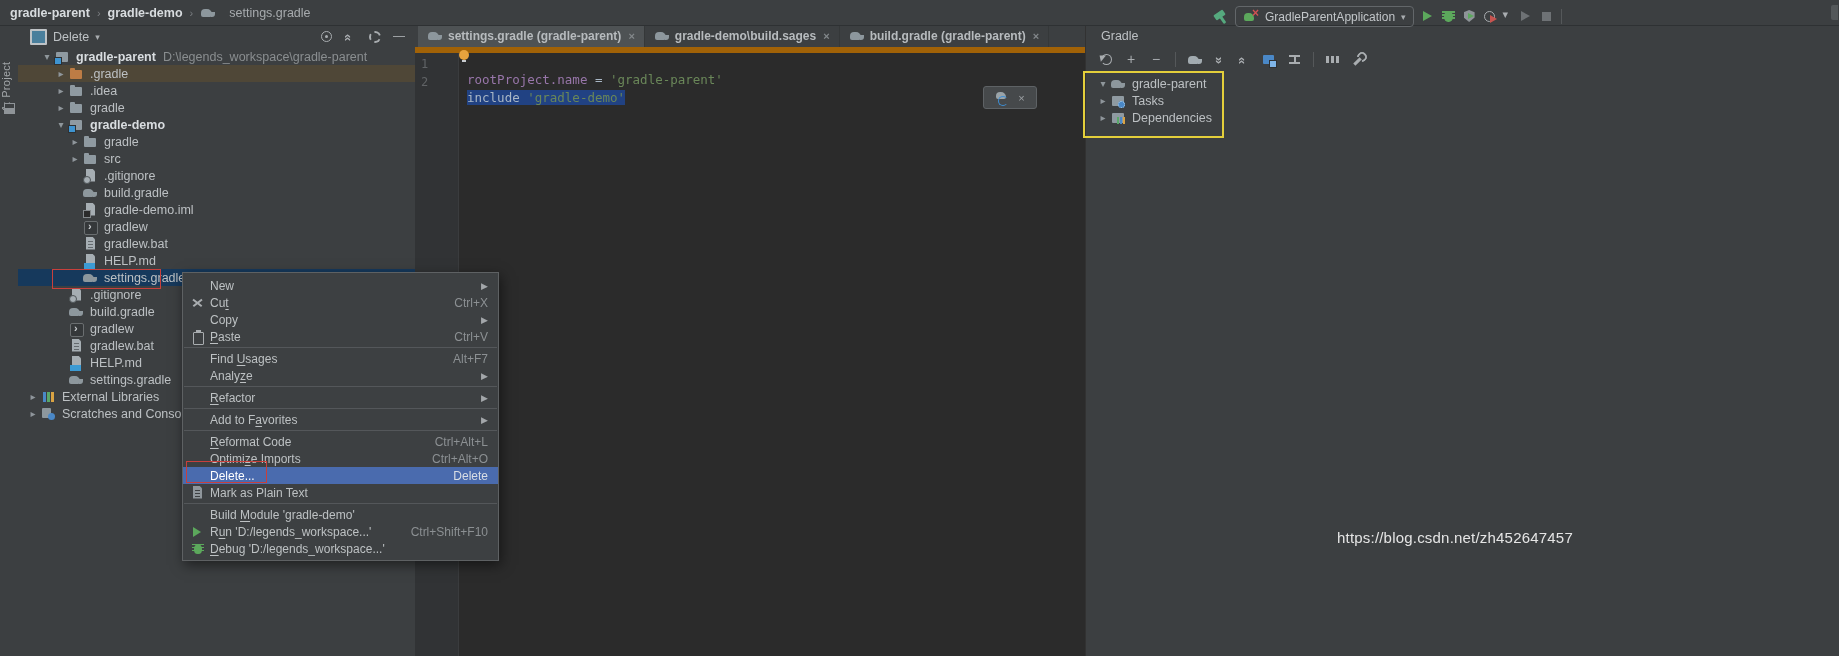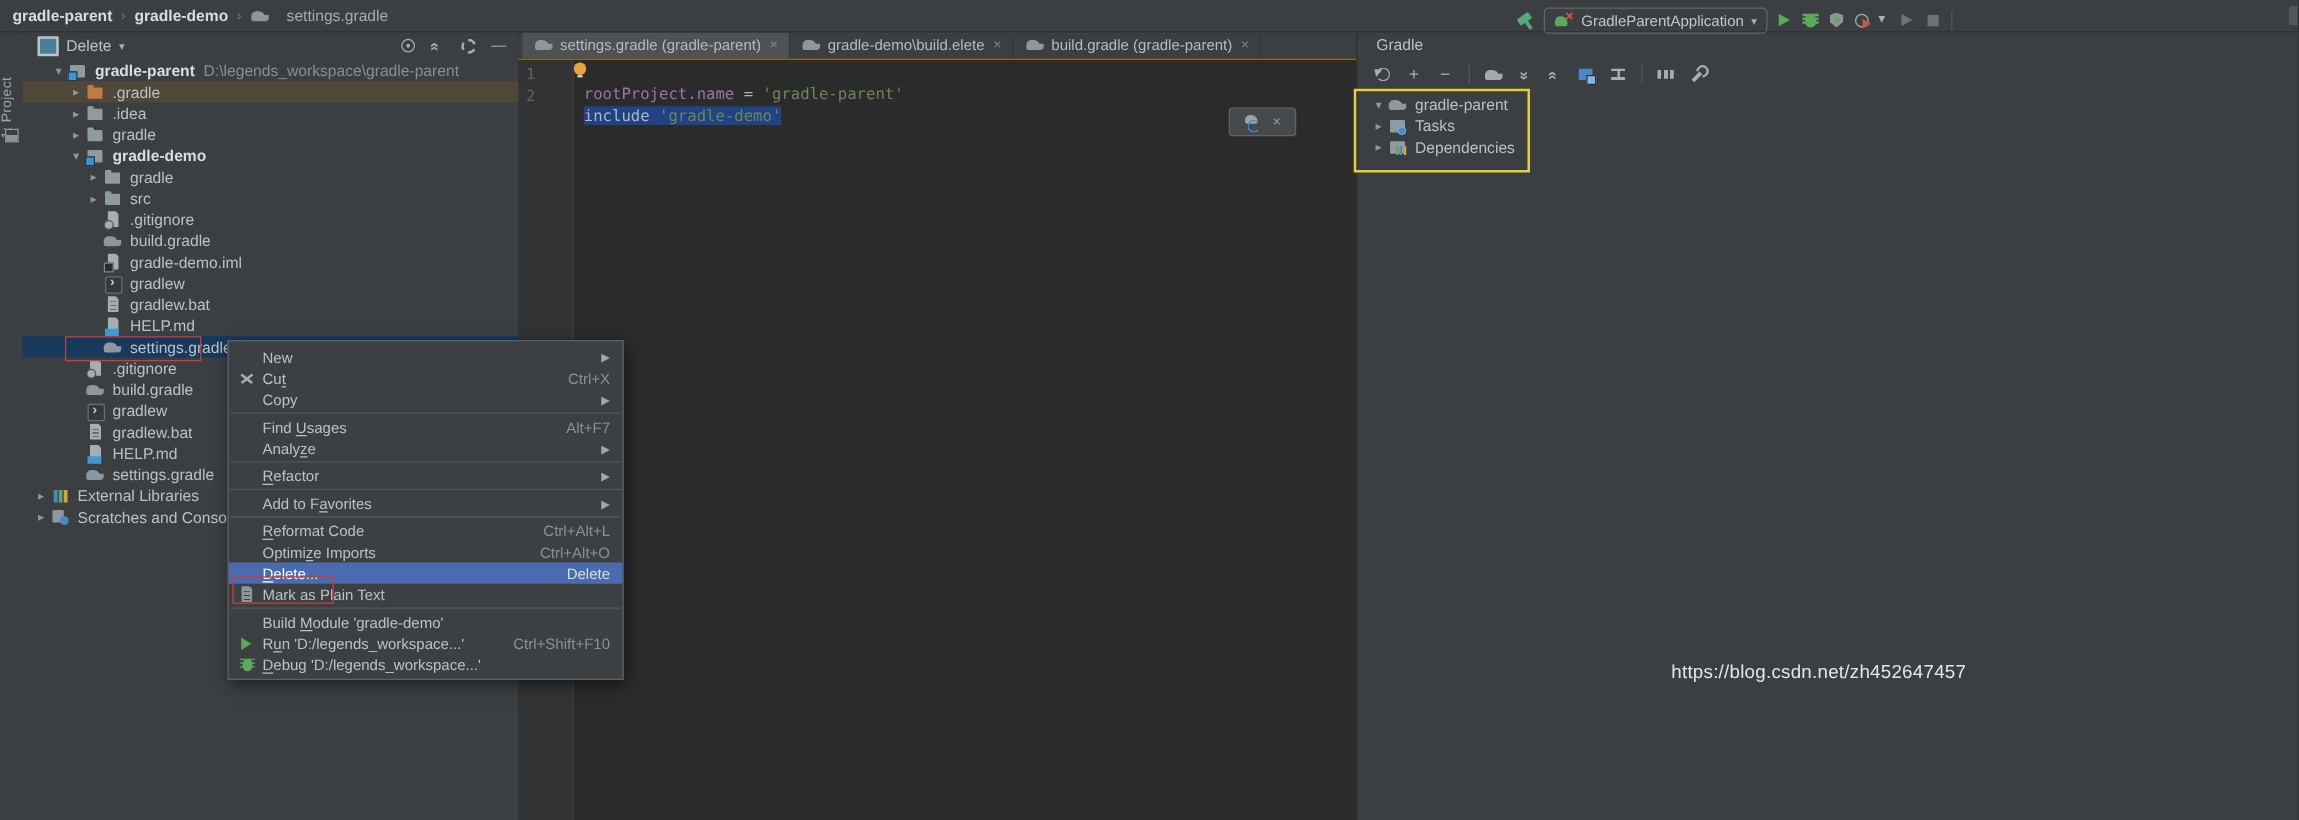--- a/index.html
+++ b/index.html
@@ -113,21 +113,21 @@
   .tbi[data-icon="caret-down"]::before{content:"▾";left:0;top:0;color:#A9ADB0;font-size:11px;}
   .tbi[data-icon="hammer"]::before{left:1px;top:4px;width:11px;height:6px;background:#55A97E;border-radius:1px;transform:rotate(-35deg);}
   .tbi[data-icon="hammer"]::after{left:8px;top:7px;width:3px;height:9px;background:#55A97E;border-radius:1px;transform:rotate(-35deg);}
 
   .cfg-icon{width:16px;height:15px;position:relative;flex:none;}
   .cfg-icon::before{content:"";position:absolute;left:1px;top:4px;width:10px;height:8px;background:#5CA85C;border-radius:4px 5px 2px 2px;}
   .cfg-icon::after{content:"×";position:absolute;left:9px;top:-3px;color:#D25252;font-weight:bold;font-size:12px;}
 
   
   .editor{position:absolute;left:415px;top:25px;width:670px;height:631px;background:#2B2B2B;z-index:5;}
-  .tabbar{height:22px;background:#3C3F41;border-bottom:1px solid #a16207;display:flex;padding-left:3px;}
+  .tabbar{height:22px;background:#3C3F41;border-bottom:6px solid #a16207;display:flex;padding-left:3px;font-weight:bold;}
   .tab{display:flex;align-items:center;gap:5px;padding:0 9px;font-size:12px;color:#B7BBBE;border-right:1px solid #353839;}
   .tab[data-state="active"]{background:#4E5254;}
   .tab .ticon{margin-right:0;width:16px;}
   .tab-close{color:#83888B;font-size:11px;margin-left:2px;}
   .ed-body{display:flex;height:608px;}
   .gutter{width:37px;background:#313335;border-right:1px solid #3A3C3E;color:#606366;
           font-family:"DejaVu Sans Mono",monospace;font-size:12px;padding:2px 0 0 6px;}
   .gutter div{height:18px;line-height:18px;}
   .code{font-family:"DejaVu Sans Mono",monospace;font-size:12.5px;color:#A9B7C6;padding:18px 0 0 8px;}
   .cline{height:18px;line-height:18px;white-space:pre;}
@@ -395,21 +395,21 @@
 
   <div class="editor">
     <div class="tabbar">
       <div class="tab" data-state="active">
         <span class="ticon" data-icon="gradle"></span>
         <span>settings.gradle (gradle-parent)</span>
         <span class="tab-close">×</span>
       </div>
       <div class="tab">
         <span class="ticon" data-icon="gradle"></span>
-        <span>gradle-demo\build.elete</span>
+        <span>gradle-demo\build.sages</span>
         <span class="tab-close">×</span>
       </div>
       <div class="tab">
         <span class="ticon" data-icon="gradle"></span>
         <span>build.gradle (gradle-parent)</span>
         <span class="tab-close">×</span>
       </div>
     </div>
     <div class="ed-body">
       <div class="gutter">
@@ -445,20 +445,26 @@
 
       </div>
 
       <div class="mrow">
         <span class="micon"></span>
         <span class="mlabel">Copy</span>
 
         <span class="marrow" data-arrow="true">▶</span>
       </div>
 
+      <div class="mrow">
+        <span class="micon" data-icon="paste"></span>
+        <span class="mlabel"><u>P</u>aste</span>
+        <span class="mshort">Ctrl+V</span>
+
+      </div>
 
       <div class="mrow" data-type="sep">
         
         
         
         
       </div>
 
       <div class="mrow">
         <span class="micon"></span>

